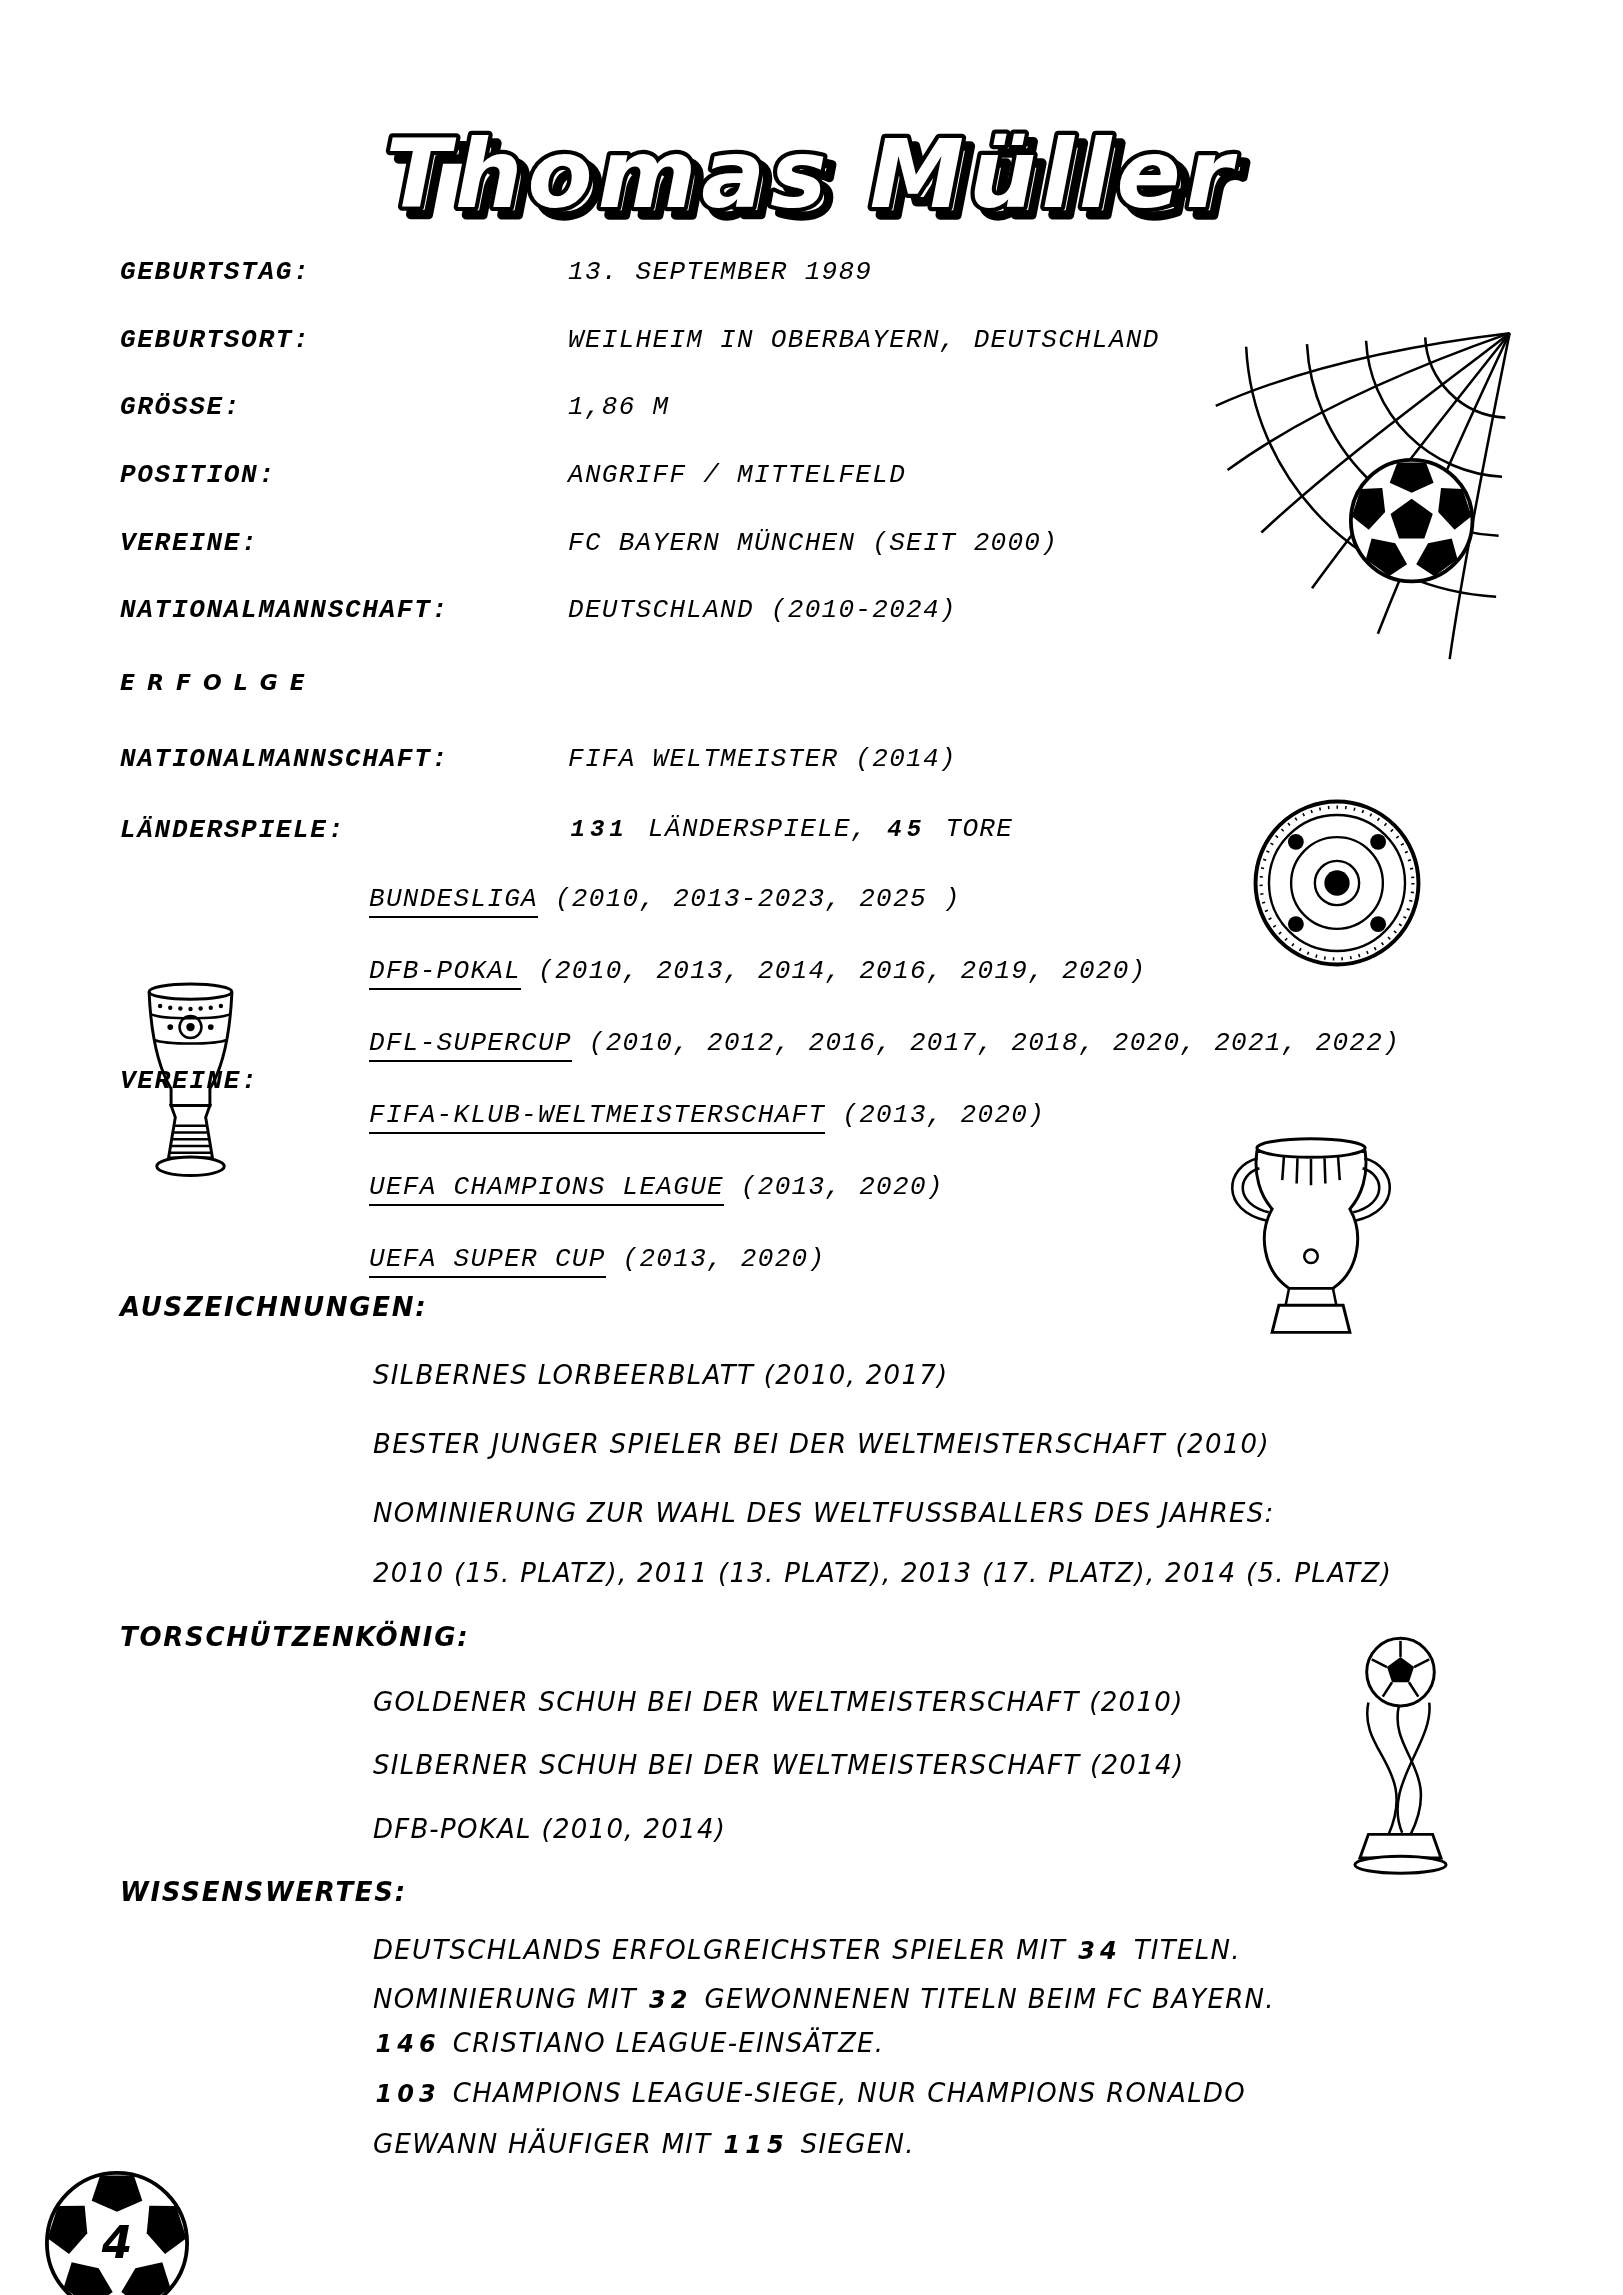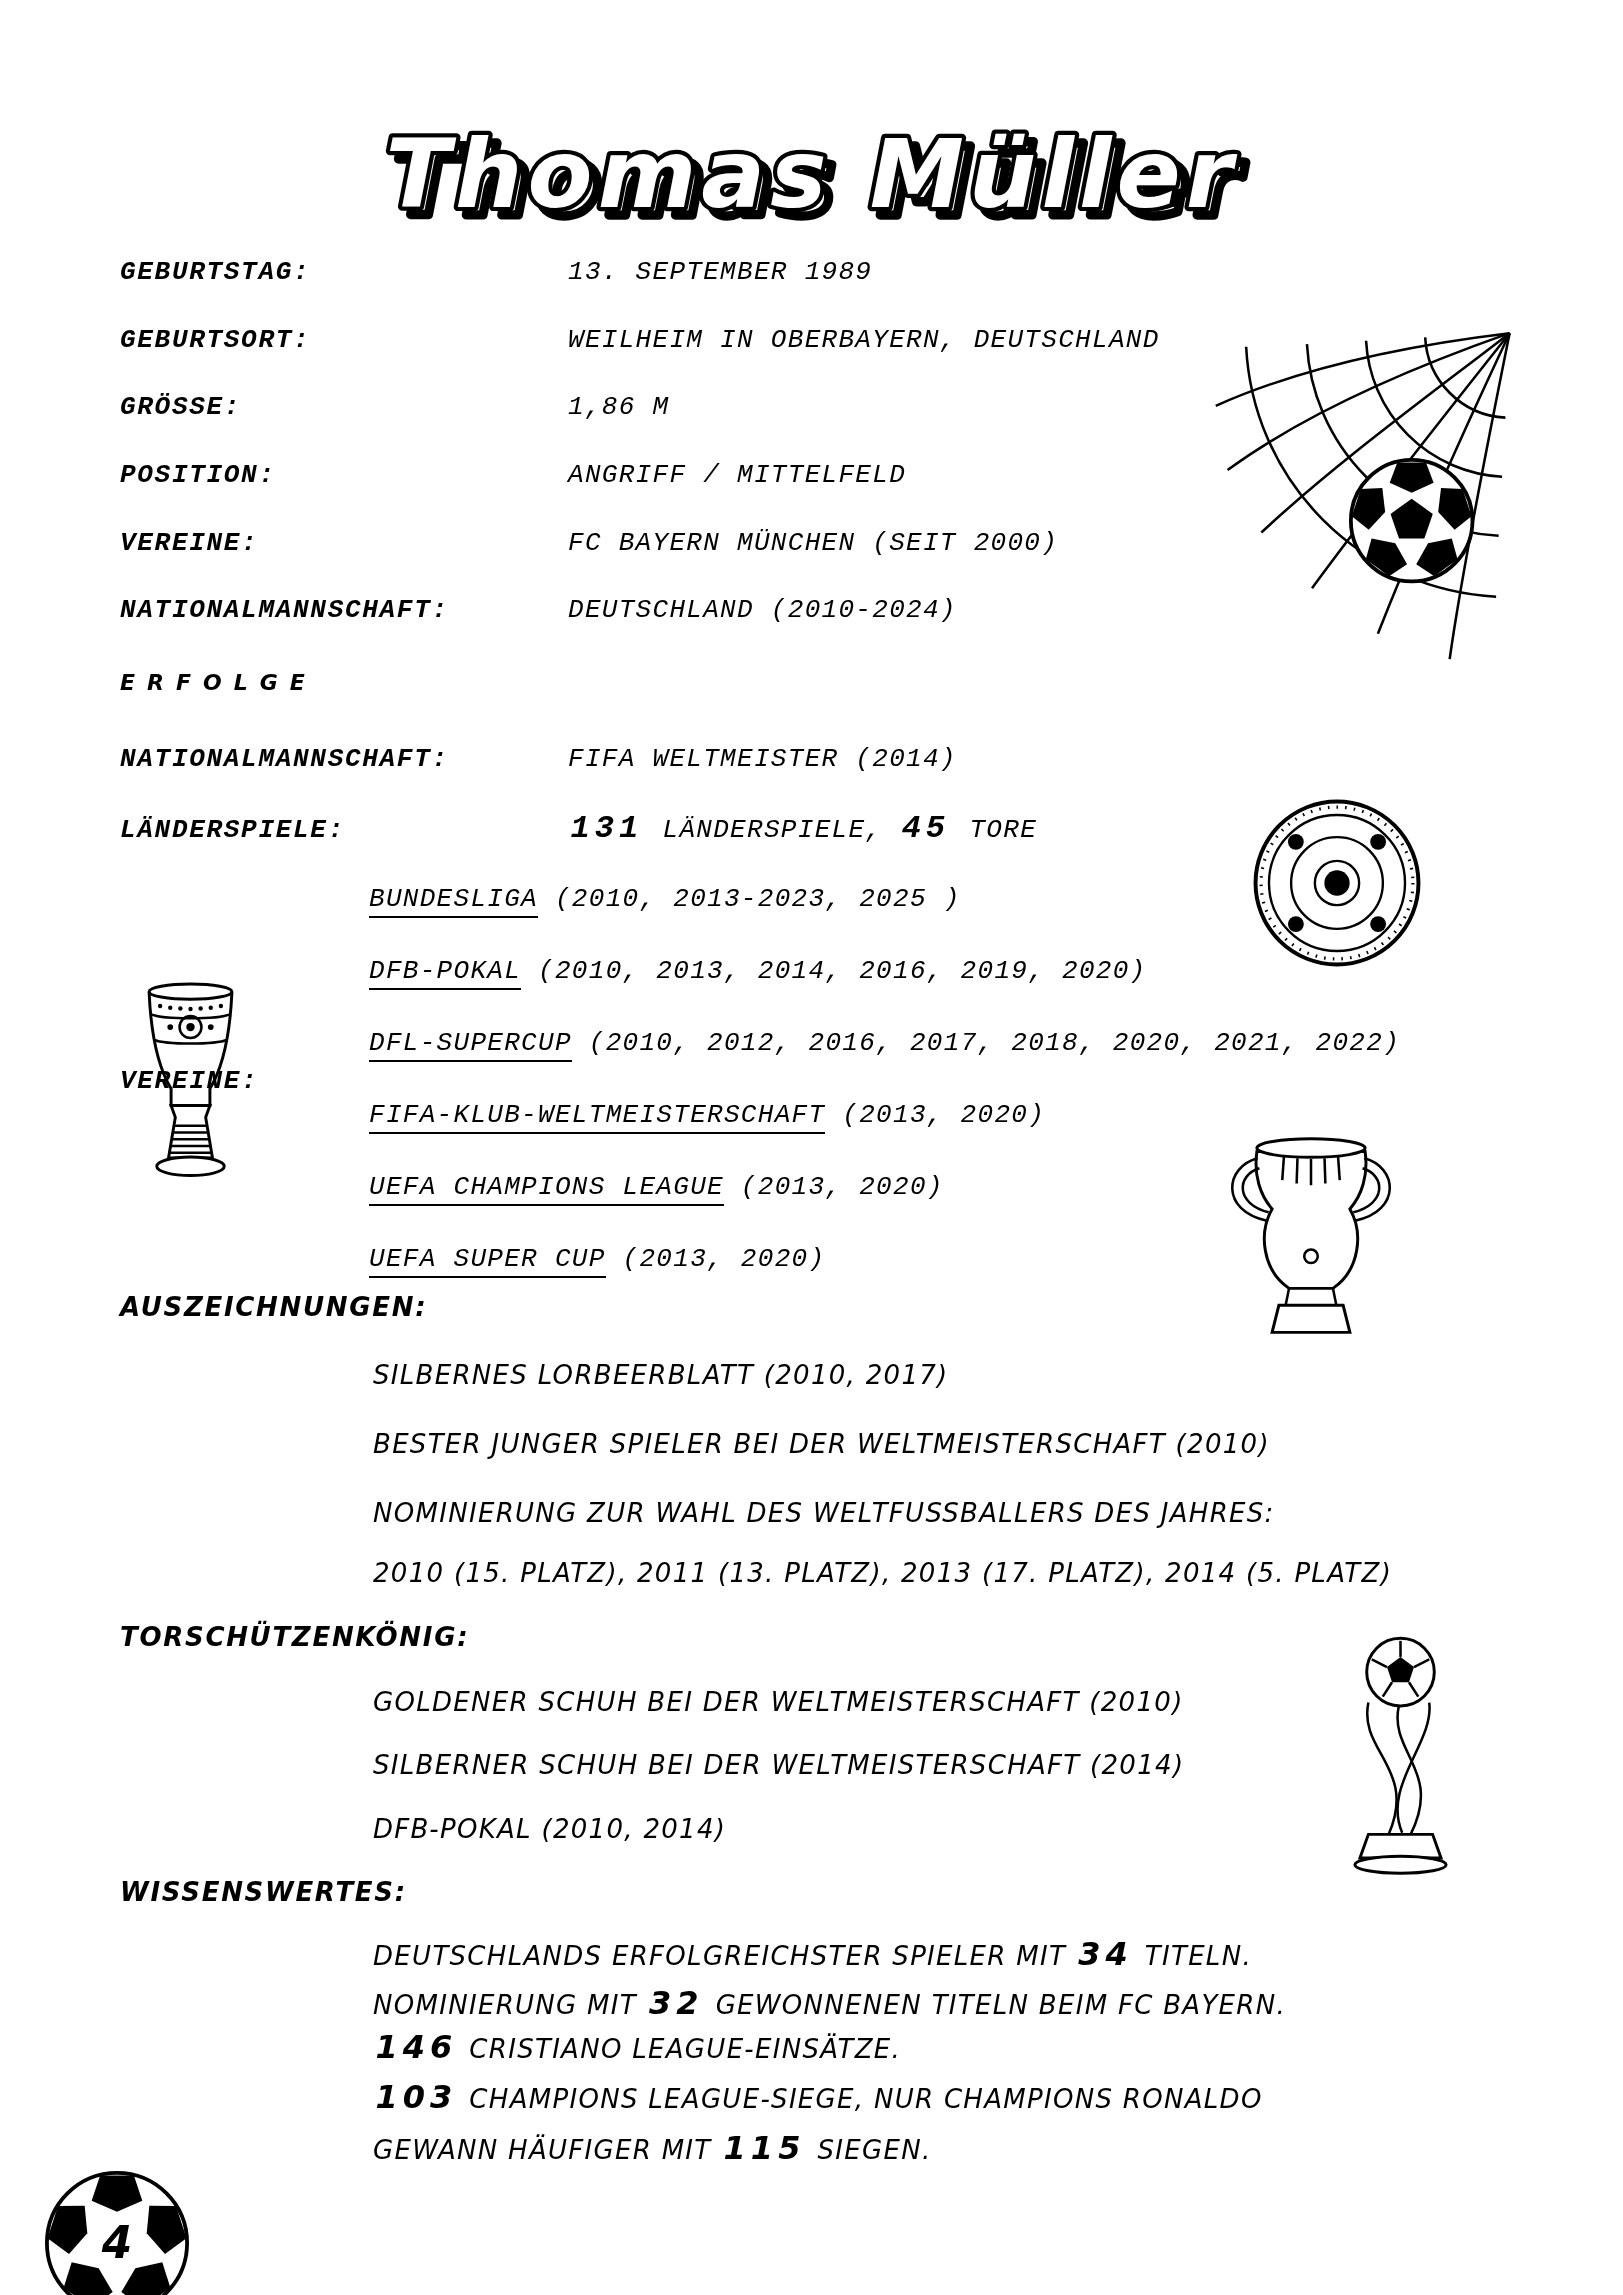--- a/index.html
+++ b/index.html
@@ -12,21 +12,21 @@
     font-style:italic;
     color:#000;
   }
   .abs{position:absolute;}
   .deco{position:absolute;z-index:0;}
   .txt{z-index:2;}
   .row{position:absolute;left:120px;display:flex;align-items:center;line-height:32px;z-index:2;font-family:Liberation Mono, monospace;}
   .row .label{width:448px;flex:0 0 auto;}
   .label{font-weight:bold;font-size:26px;letter-spacing:1.7px;white-space:pre-wrap;}
   .val{font-size:26px;letter-spacing:1.3px;white-space:pre-wrap;}
-  .num{font-weight:bold;font-size:32px;letter-spacing:5px;padding:0 2.5px;}
+  .num{font-weight:bold;font-size:24px;letter-spacing:5px;padding:0 2.5px;}
   .heading{font-weight:bold;font-size:22px;letter-spacing:12px;}
   .uname{border-bottom:2.5px solid #000;padding-bottom:1.7px;font-size:26px;letter-spacing:1.3px;}
   .vcol{display:flex;flex-direction:column;}
   .vitem{line-height:32px;margin-bottom:36px;white-space:pre-wrap;}
   .vitem:last-child{margin-bottom:0;}
   .lab-vereine{width:249px !important;}
   
   .t-shadow,.t-main{
     font-family:"DejaVu Sans",sans-serif;
     font-weight:bold;font-style:italic;

